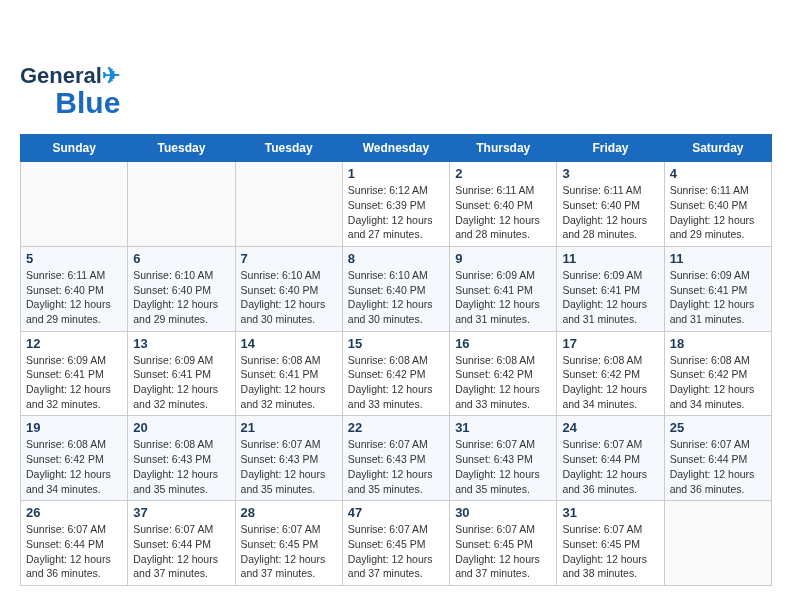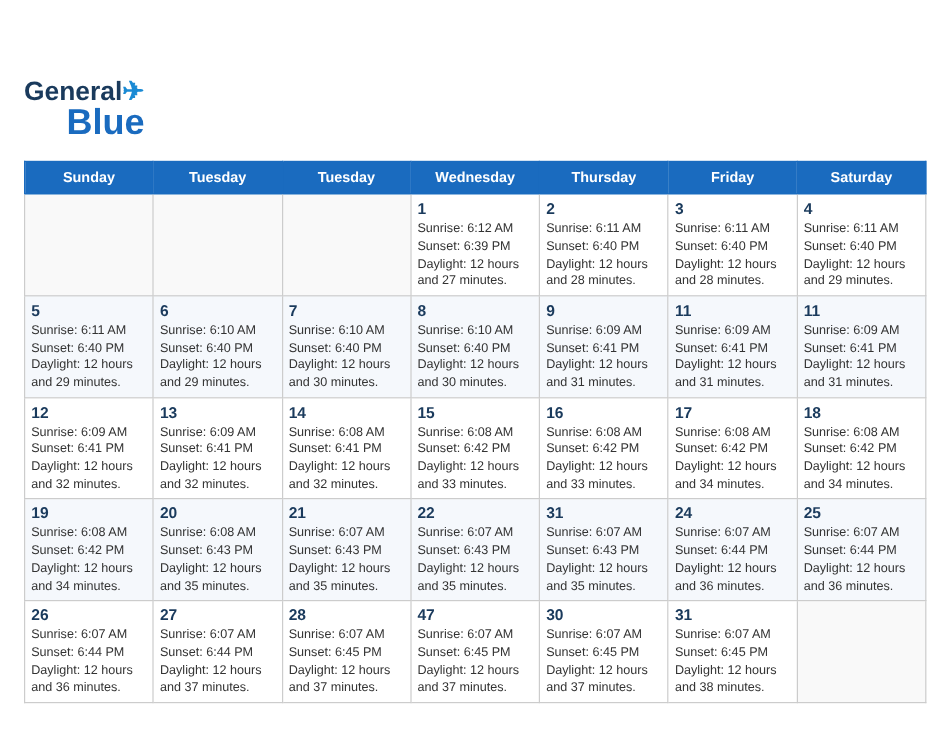--- a/index.html
+++ b/index.html
@@ -217,21 +217,21 @@
           <span class="day-num">25</span>
           <div class="day-info">Sunrise: 6:07 AM<br>Sunset: 6:44 PM<br>Daylight: 12 hours<br>and 36 minutes.</div>
         </td>
       </tr>
       <tr>
         <td>
           <span class="day-num">26</span>
           <div class="day-info">Sunrise: 6:07 AM<br>Sunset: 6:44 PM<br>Daylight: 12 hours<br>and 36 minutes.</div>
         </td>
         <td>
-          <span class="day-num">27</span>
+          <span class="day-num">37</span>
           <div class="day-info">Sunrise: 6:07 AM<br>Sunset: 6:44 PM<br>Daylight: 12 hours<br>and 37 minutes.</div>
         </td>
         <td>
           <span class="day-num">28</span>
           <div class="day-info">Sunrise: 6:07 AM<br>Sunset: 6:45 PM<br>Daylight: 12 hours<br>and 37 minutes.</div>
         </td>
         <td>
           <span class="day-num">47</span>
           <div class="day-info">Sunrise: 6:07 AM<br>Sunset: 6:45 PM<br>Daylight: 12 hours<br>and 37 minutes.</div>
         </td>

